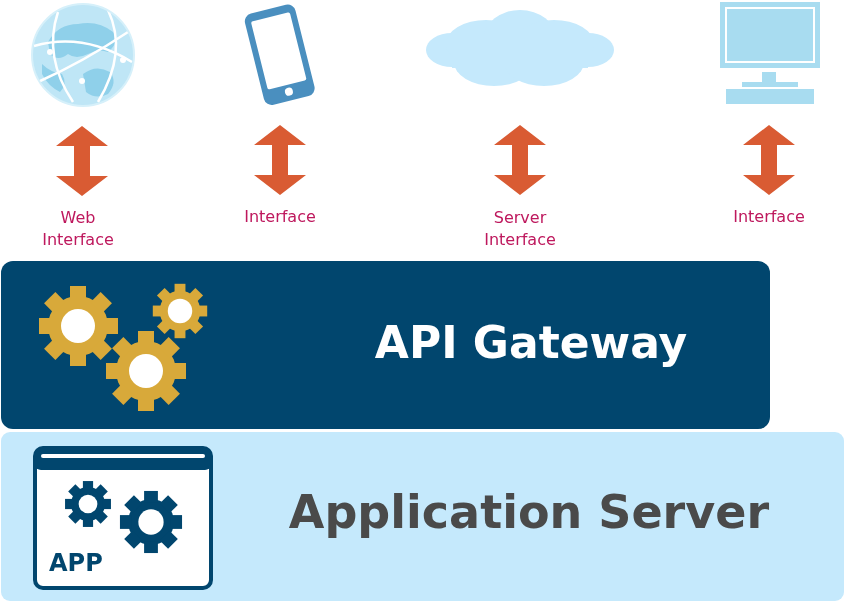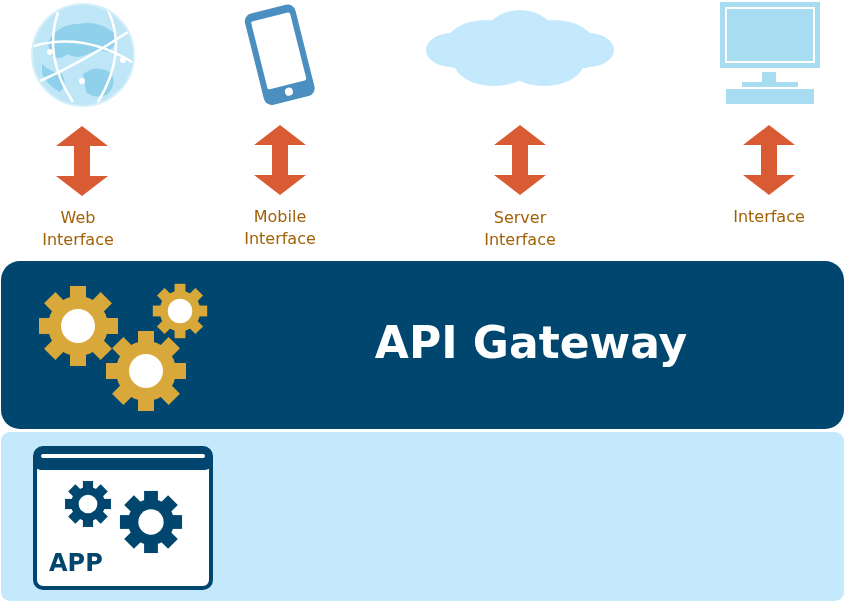--- a/index.html
+++ b/index.html
@@ -1,20 +1,20 @@
 <!DOCTYPE html>
 <html><head>
 <meta charset="utf-8">
 <style>
   html, body { margin:0; padding:0; background:#ffffff; }
   body { width:845px; height:603px; position:relative; overflow:hidden; font-family:"DejaVu Sans", sans-serif; }
   .abs { position:absolute; }
-  .label { position:absolute; text-align:center; color:#a16207; font-size:16px; line-height:22px; width:140px; }
+  .label { position:absolute; text-align:center; color:#be185d; font-size:16px; line-height:22px; width:140px; }
   .arrow { position:absolute; width:52px; height:70px; }
-  .gateway { left:1px; top:261px; width:843px; height:168px; background:#01466e; border-radius:19px; }
+  .gateway { left:1px; top:261px; width:769px; height:168px; background:#01466e; border-radius:12px; }
   .appserver { left:1px; top:432px; width:843px; height:169px; background:#c5e9fc; border-radius:9px; }
   .gw-title { position:absolute; left:330px; top:60px; width:400px; text-align:center; color:#ffffff; font-weight:bold; font-size:44px; line-height:44px; }
   .as-title { position:absolute; left:258px; top:57px; width:540px; text-align:center; color:#4a4a4a; font-weight:bold; font-size:46px; line-height:46px; }
 </style>
 </head>
 <body>
 
 <div class="abs" style="left:28px;top:2px;width:110px;height:106px;">
   <svg width="110" height="106" viewBox="0 0 110 106">
     <circle cx="55" cy="53" r="51" fill="#bfe6f6"></circle>
@@ -86,21 +86,20 @@
   <svg width="52" height="70" viewBox="0 0 52 70">
       <path d="M26 0 L52 20 L34 20 L34 50 L52 50 L26 70 L0 50 L18 50 L18 20 L0 20 Z" fill="#d95b33"></path>
     </svg>
 </div>
 
 <div class="label" style="left:8px;top:207px;">
   <div>Web</div>
   <div>Interface</div>
 </div>
 <div class="label" style="left:210px;top:206px;">
-  <div>Mobile</div>
   <div>Interface</div>
 </div>
 <div class="label" style="left:450px;top:207px;">
   <div>Server</div>
   <div>Interface</div>
 </div>
 <div class="label" style="left:699px;top:206px;">
   <div>Interface</div>
 </div>
 
@@ -160,13 +159,14 @@
     <g transform="translate(55 58) scale(0.85)">
         <use href="#gearO"></use>
         <circle r="11" fill="#ffffff"></circle>
       </g>
     <g transform="translate(118 76) scale(1.15)">
         <use href="#gearO"></use>
         <circle r="11" fill="#ffffff"></circle>
       </g>
     <text x="16" y="125" fill="#01466e" font-family="DejaVu Sans, sans-serif" font-size="24" font-weight="bold">APP</text>
   </svg>
+  <div class="as-title">Application Server</div>
 </div>
 
 </body></html>

